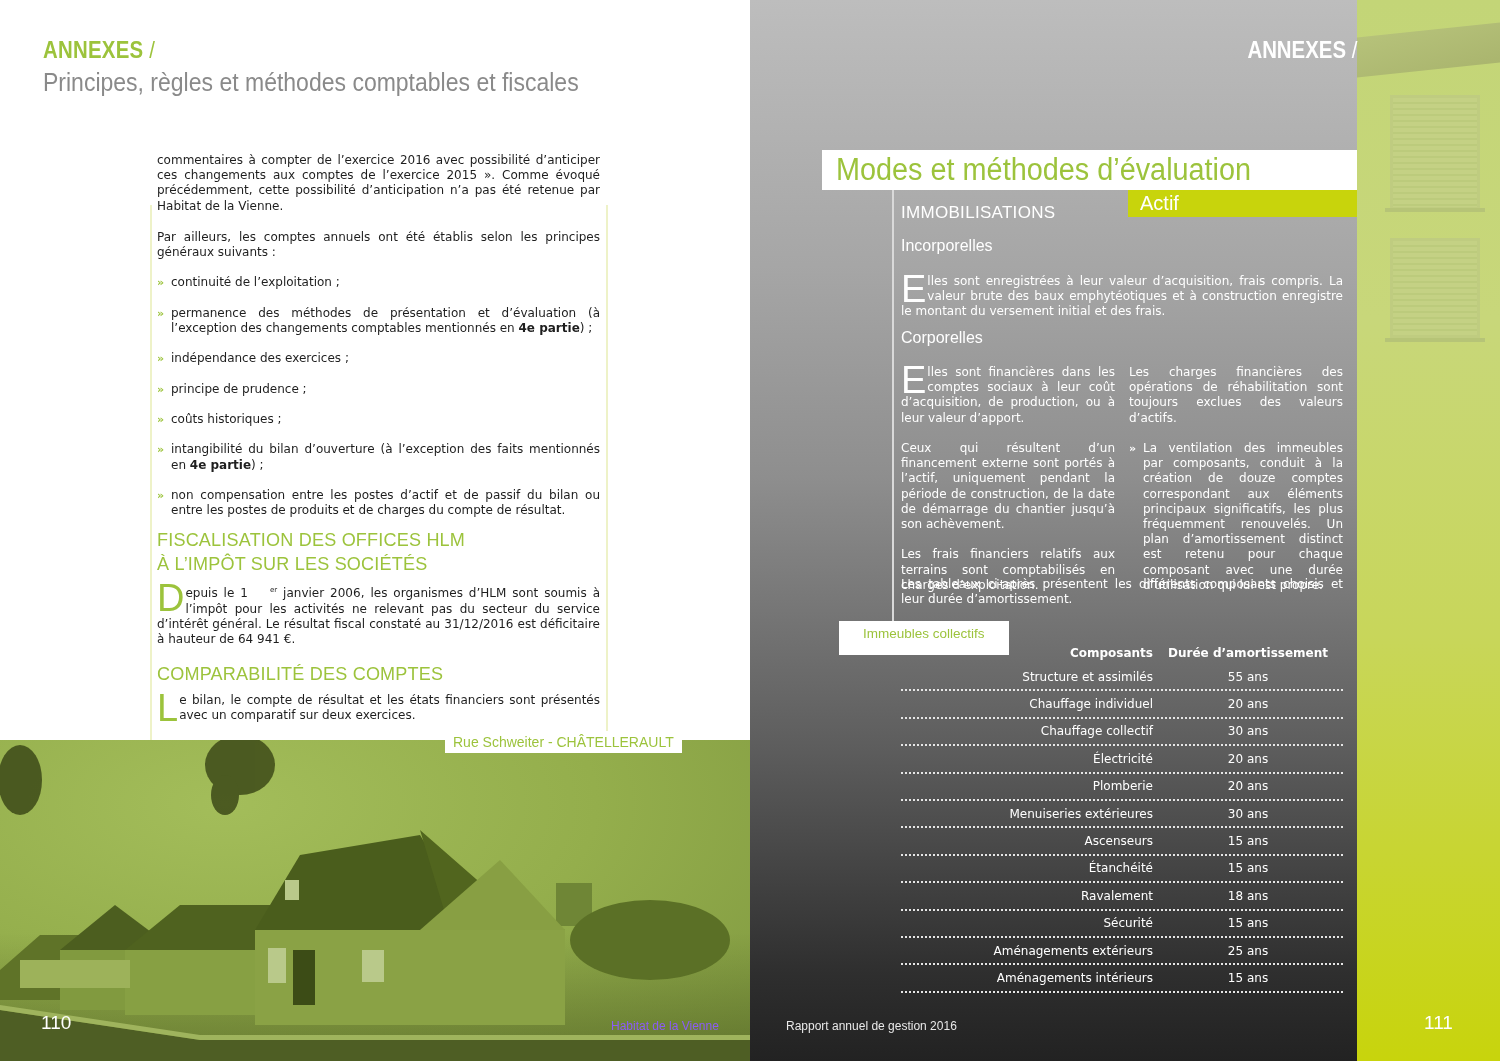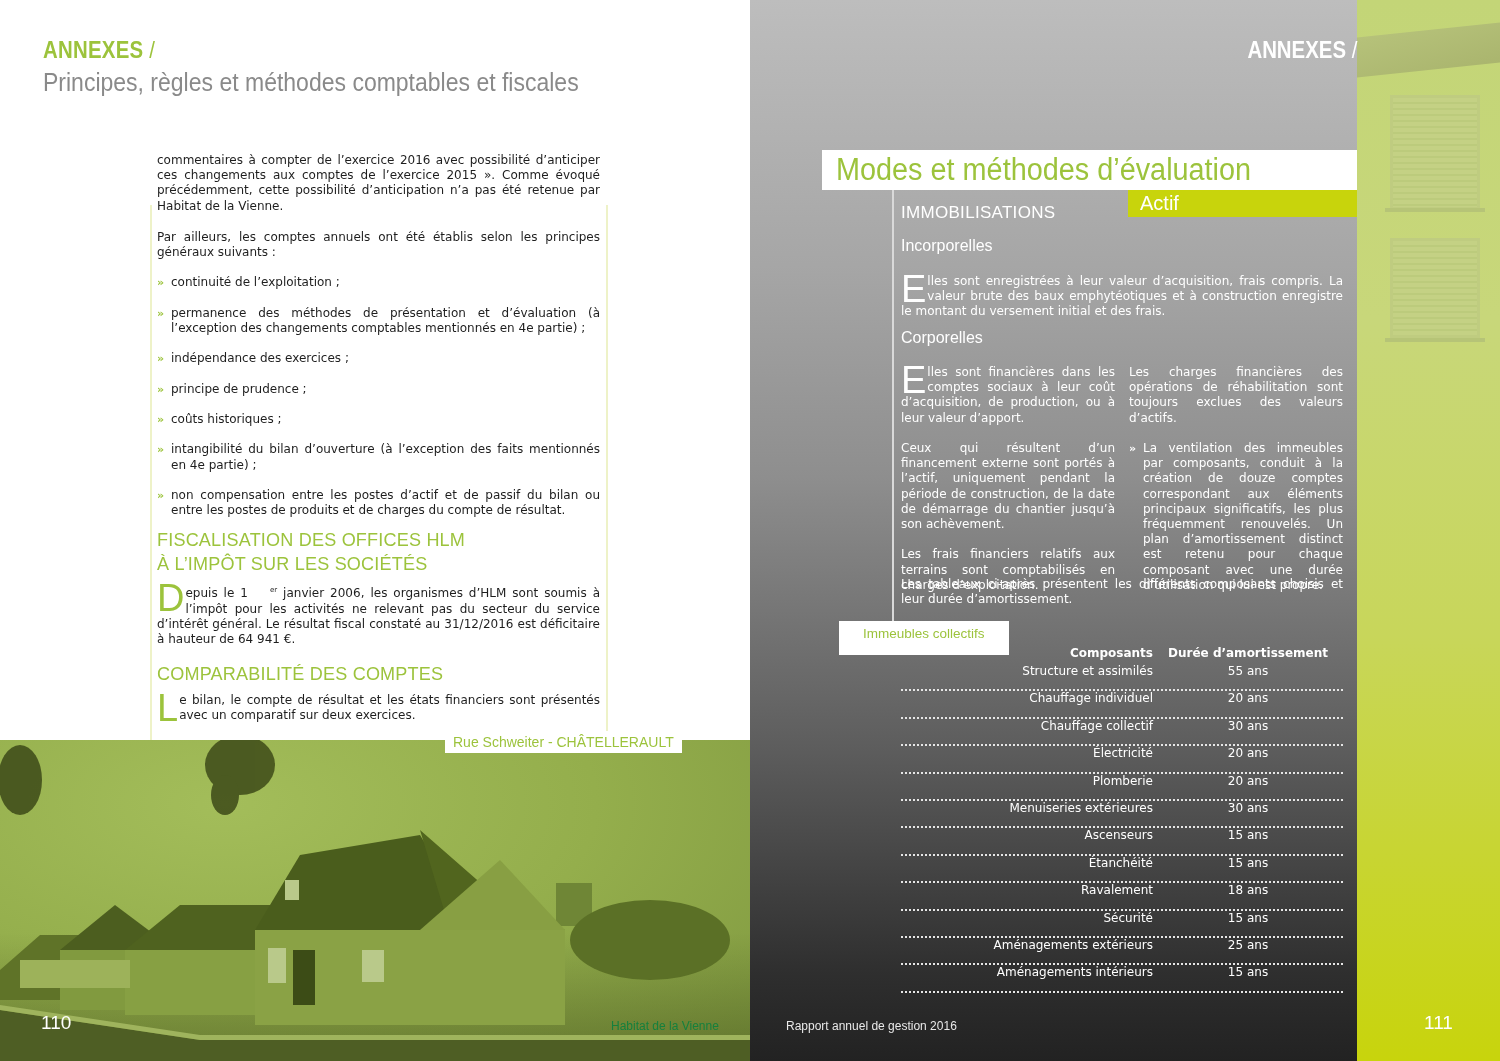--- a/index.html
+++ b/index.html
@@ -13,34 +13,34 @@
     .annex-subtitle { position: absolute; left: 43px; top: 68px; font-family: "Liberation Sans", sans-serif; font-size: 25px; color: #8a8a8a; font-weight: normal; transform: scaleX(0.92); transform-origin: left; white-space: nowrap; }
 
     .col-rule { position: absolute; width: 2px; background: #eef2c8; }
 
     .left-body { position: absolute; left: 157px; top: 153px; width: 443px; font-family: "DejaVu Sans", sans-serif; font-size: 12px; line-height: 15.2px; color: #1e1e1e; text-align: justify; }
     .left-body p { margin-bottom: 15px; }
     .left-body .intro { margin-bottom: 16px; }
     .bullets { list-style: none; }
     .bullets li { position: relative; padding-left: 14px; margin-bottom: 15.2px; }
     .bullets li .mark { position: absolute; left: 0; top: 0; color: #9cc33c; font-weight: bold; font-size: 11px; }
-    .bullets li b { font-weight: normal; }
+    .bullets li b { font-weight: bold; }
 
     .sec-heading { font-family: "Liberation Sans", sans-serif; font-size: 19px; line-height: 24px; color: #9cc33c; text-transform: uppercase; font-weight: normal; letter-spacing: 0.2px; margin-top: 4px; margin-bottom: 7px; transform: scaleX(0.95); transform-origin: left; }
     .dropcap-para { position: relative; }
     .dropcap { float: left; font-family: "Liberation Sans", sans-serif; font-size: 38px; line-height: 30px; color: #9cc33c; margin-right: 1px; margin-top: 0px; height: 30px; }
 
     .photo-left { position: absolute; left: 0; top: 740px; width: 750px; height: 321px;
       background:
         linear-gradient(180deg, rgba(0,0,0,0) 0%, rgba(0,0,0,0) 60%, rgba(40,50,10,0.35) 100%),
         radial-gradient(ellipse at 30% 20%, #a3bd5a 0%, #94ae4c 50%, #7f9840 100%);
       overflow: hidden; }
     .photo-caption { position: absolute; left: 445px; top: 731px; height: 22px; padding: 0 8px; background: #fff; font-family: "Liberation Sans", sans-serif; font-size: 14px; line-height: 22px; color: #9cc33c; white-space: nowrap; }
     .page-num-left { position: absolute; left: 41px; top: 1012px; font-family: "Liberation Sans", sans-serif; font-size: 19px; color: #ffffff; }
-    .footer-left { position: absolute; left: 611px; top: 1019px; font-family: "Liberation Sans", sans-serif; font-size: 12px; color: #15803d; }
+    .footer-left { position: absolute; left: 611px; top: 1019px; font-family: "Liberation Sans", sans-serif; font-size: 12px; color: #8b5cf6; }
 
     
     .right-page { position: absolute; left: 750px; top: 0; width: 750px; height: 1061px;
       background: linear-gradient(180deg, #bdbdbd 0%, #a6a6a6 25%, #8e8e8e 45%, #5e5e5e 70%, #2e2e2e 92%, #222 100%); overflow: hidden; }
     .photo-strip { position: absolute; left: 607px; top: 0; width: 143px; height: 1061px;
       background: linear-gradient(180deg, #c3d577 0%, #c8d77a 30%, #c8d65a 60%, #c8d40c 100%); overflow: hidden; }
     .strip-roof { position: absolute; left: 0; top: 30px; width: 143px; height: 40px; background: linear-gradient(170deg, #b6c27a, #aab56e); transform: skewY(-6deg); }
     .strip-window { position: absolute; left: 33px; width: 90px; border: 3px solid #bfcc80; background: repeating-linear-gradient(180deg, #c4d184 0 4px, #bccb7c 4px 6px); }
     .strip-sill { position: absolute; left: 28px; width: 100px; height: 4px; background: #b6c477; }
 
@@ -60,21 +60,21 @@
     .rtext { position: absolute; font-family: "DejaVu Sans", sans-serif; font-size: 12px; line-height: 15.2px; color: #ffffff; text-align: justify; }
     .rtext .dropcap-w { float: left; font-family: "Liberation Sans", sans-serif; font-size: 38px; line-height: 30px; color: #ffffff; margin-right: 1px; height: 30px; font-weight: normal; }
     .rtext p { margin-bottom: 15.2px; }
     .rtext .bul { position: relative; padding-left: 14px; }
     .rtext .bul .mark { position: absolute; left: 0; top: 0; font-weight: bold; font-size: 11px; }
 
     .table-tag { position: absolute; left: 89px; top: 621px; height: 34px; padding: 0 24px; background: #fff; font-family: "Liberation Sans", sans-serif; font-size: 13.5px; line-height: 25px; color: #9cc33c; white-space: nowrap; }
 
     .amort-table { position: absolute; left: 151px; top: 642px; width: 442px; font-family: "DejaVu Sans", sans-serif; font-size: 12px; color: #ffffff; }
     .amort-head { display: flex; height: 22px; align-items: center; font-weight: bold; }
-    .amort-row { display: flex; height: 27.4px; align-items: flex-start; border-bottom: 2px dotted #e6e6e6; }
+    .amort-row { display: flex; height: 27.4px; align-items: center; border-bottom: 2px dotted #e6e6e6; }
     .c-comp { width: 252px; text-align: right; padding-right: 0; }
     .c-dur { width: 190px; text-align: center; padding-left: 0; }
     .amort-head .c-dur { padding-left: 0; }
 
     .footer-right { position: absolute; left: 36px; top: 1019px; font-family: "Liberation Sans", sans-serif; font-size: 12px; color: #e8e8e8; }
     .page-num-right { position: absolute; left: 674px; top: 1012px; font-family: "Liberation Sans", sans-serif; font-size: 19px; color: #ffffff; }
   </style>
 </head>
 <body>
 

